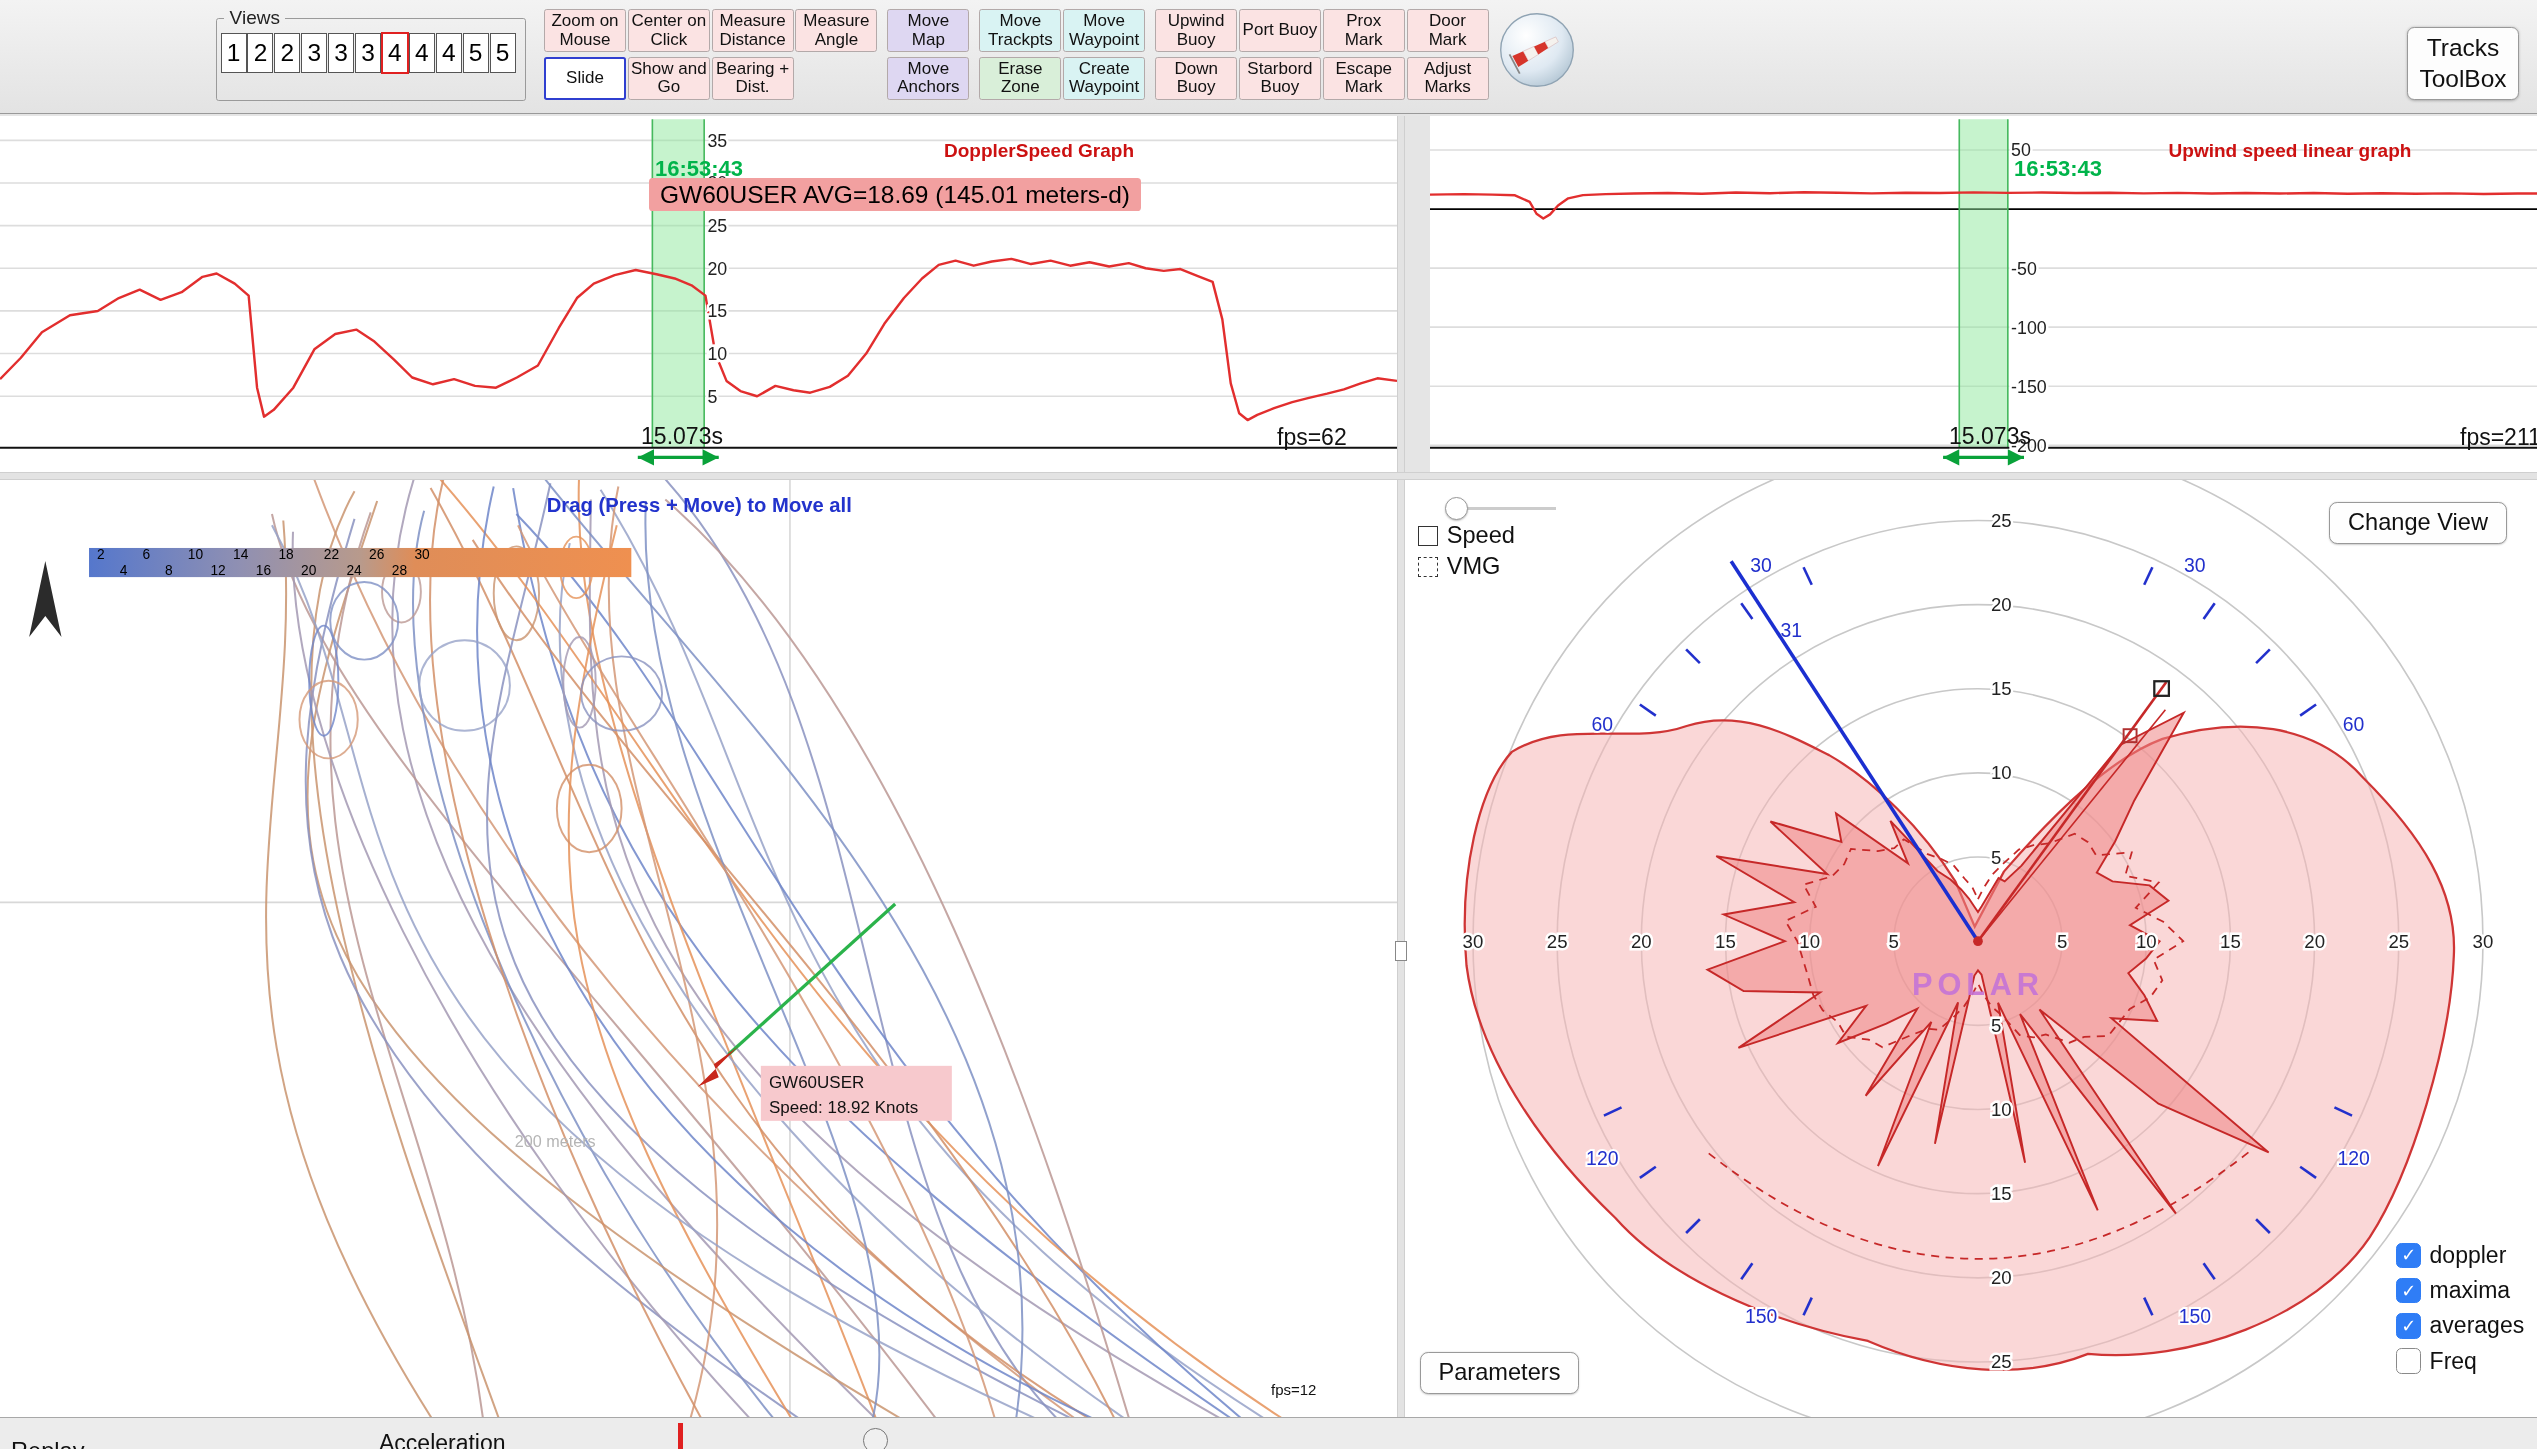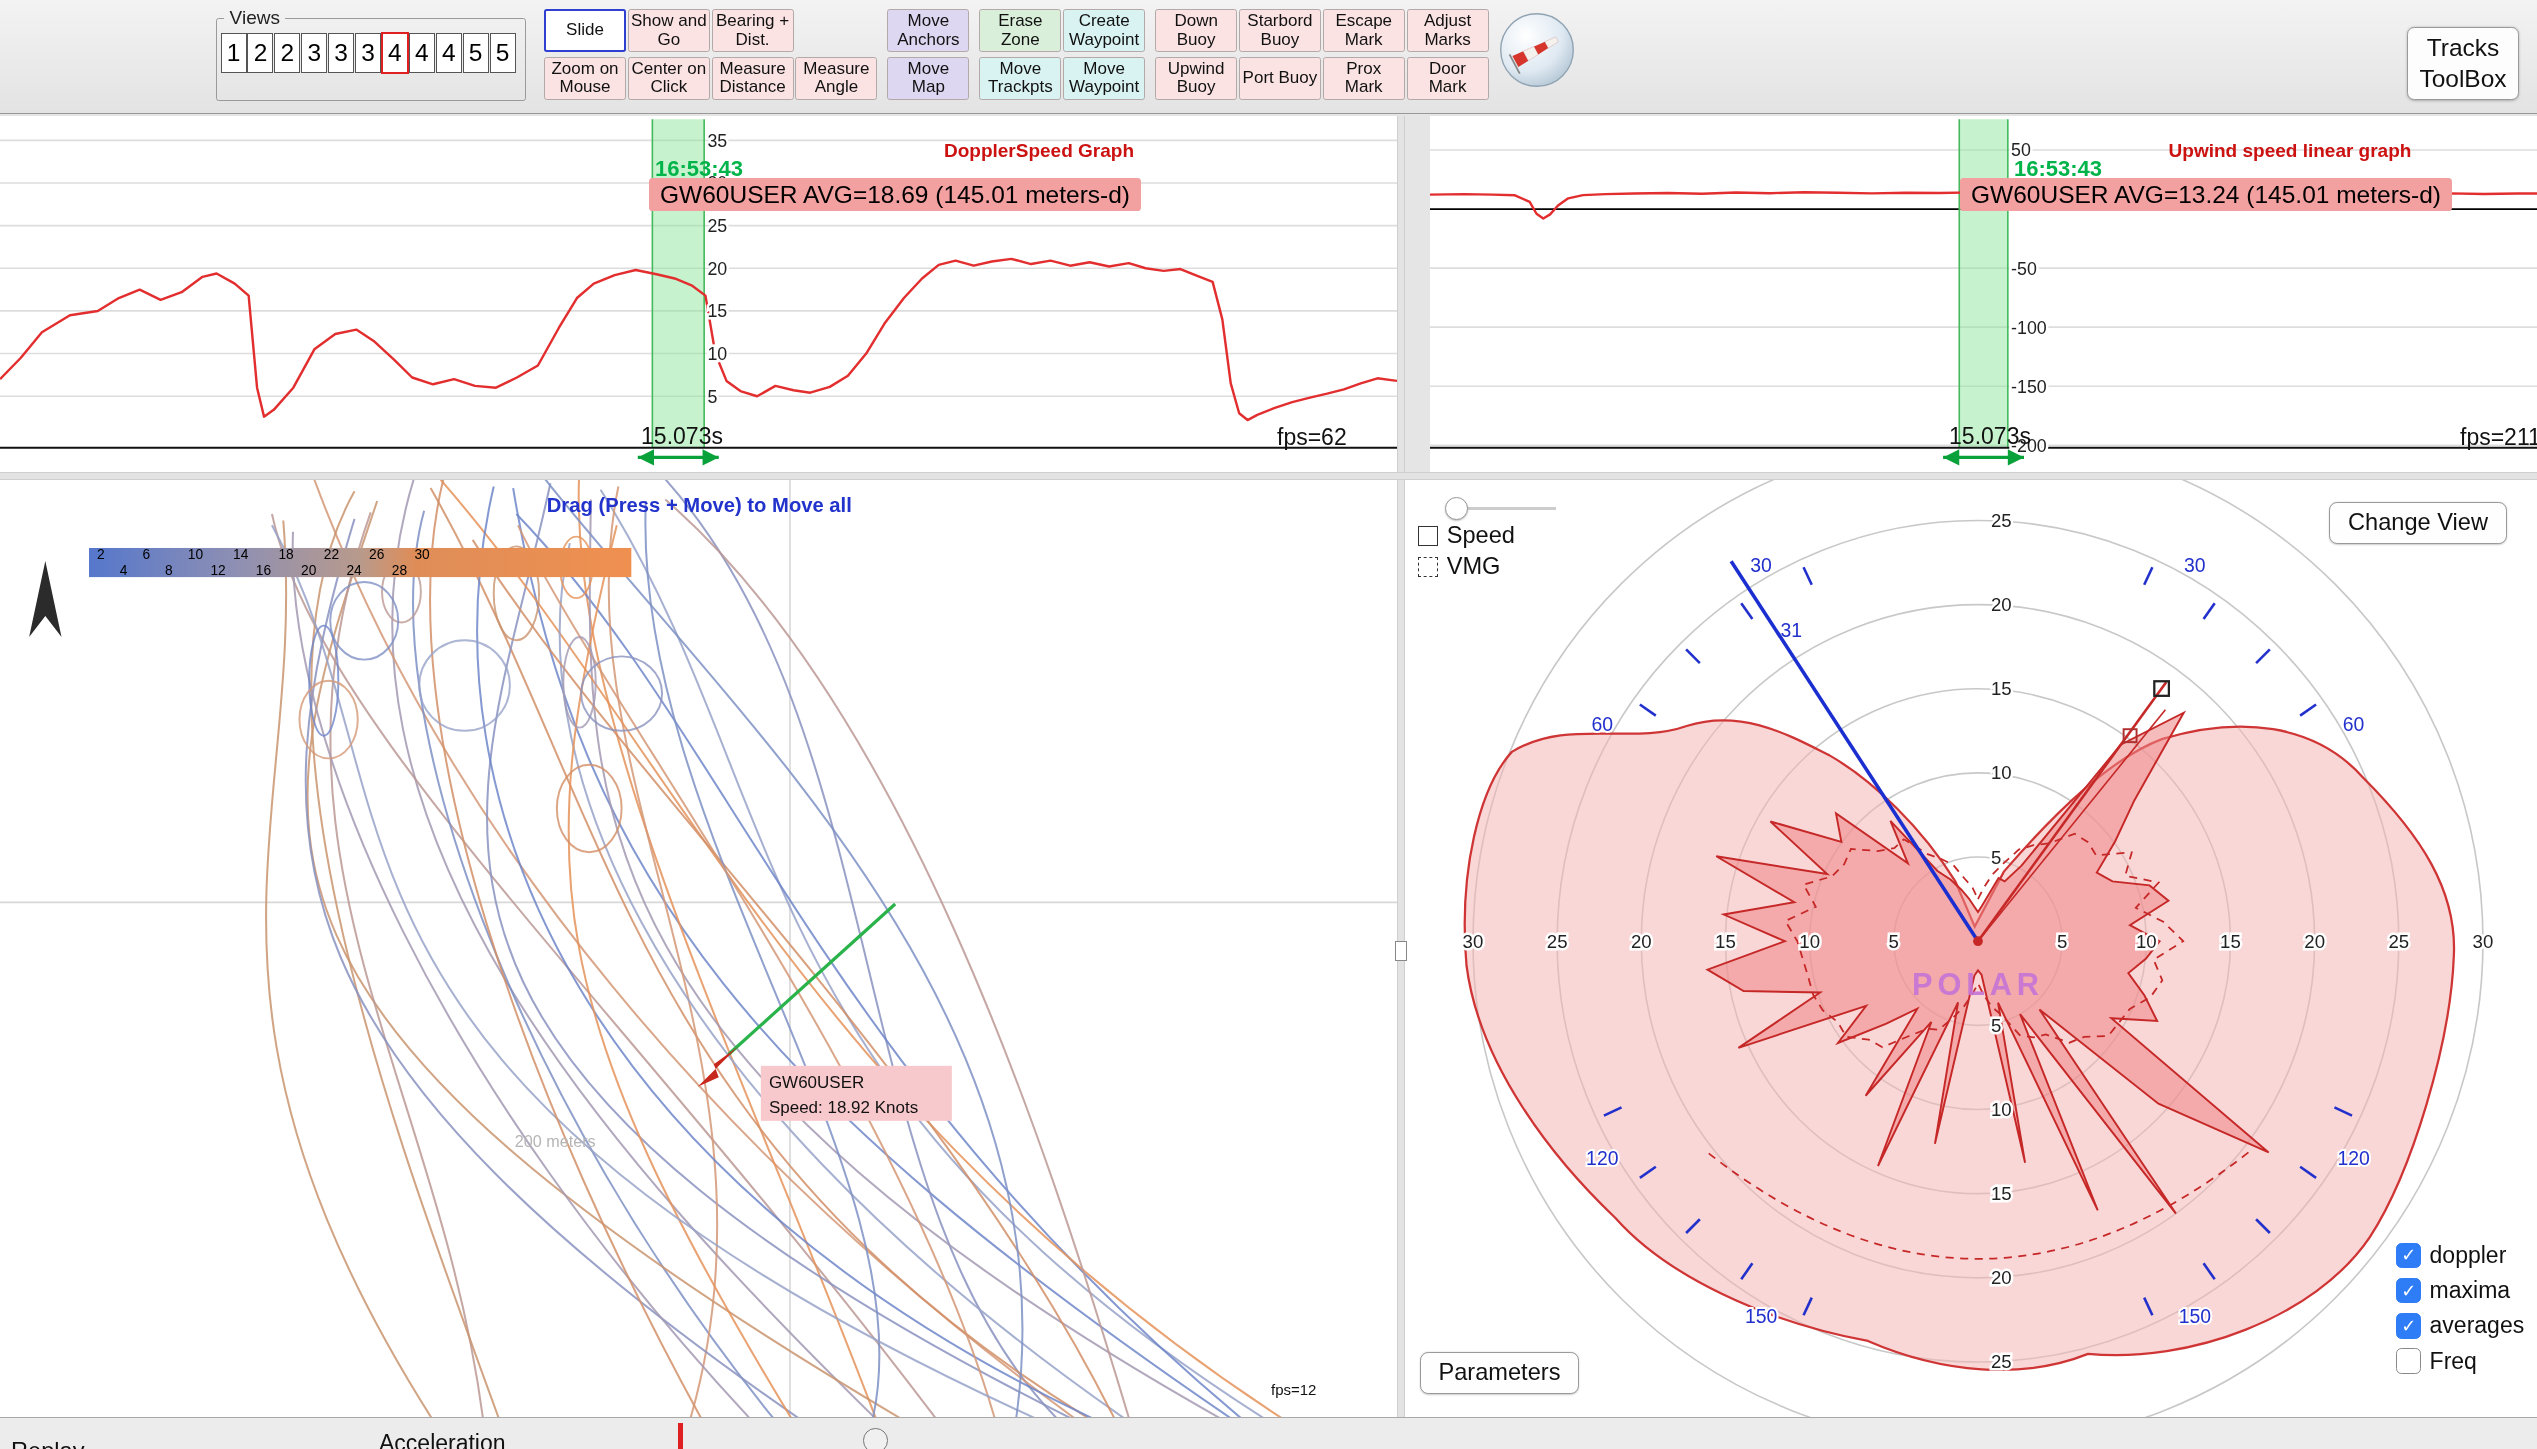--- a/index.html
+++ b/index.html
@@ -84,45 +84,45 @@
           <button class="view-btn">3</button>
           <button class="view-btn selected">4</button>
           <button class="view-btn">4</button>
           <button class="view-btn">4</button>
           <button class="view-btn">5</button>
           <button class="view-btn">5</button>
         </div>
     </fieldset>
 
     <div class="tool-grid">
+      <div class="tool-row" id="tool-row1">
+          <button class="tbtn c-pink">Zoom on Mouse</button>
+          <button class="tbtn c-pink">Center on Click</button>
+          <button class="tbtn c-pink">Measure Distance</button>
+          <button class="tbtn c-pink">Measure Angle</button>
+          <button class="tbtn c-lavender grp-gap">Move Map</button>
+          <button class="tbtn c-cyan grp-gap">Move Trackpts</button>
+          <button class="tbtn c-cyan">Move Waypoint</button>
+          <button class="tbtn c-pink grp-gap">Upwind Buoy</button>
+          <button class="tbtn c-pink">Port Buoy</button>
+          <button class="tbtn c-pink">Prox Mark</button>
+          <button class="tbtn c-pink">Door Mark</button>
+        </div>
       <div class="tool-row" id="tool-row2">
           <button class="tbtn c-slide">Slide</button>
           <button class="tbtn c-pink">Show and Go</button>
           <button class="tbtn c-pink">Bearing + Dist.</button>
           <div class="tbtn-spacer"></div>
           <button class="tbtn c-lavender grp-gap">Move Anchors</button>
           <button class="tbtn c-green grp-gap">Erase Zone</button>
           <button class="tbtn c-cyan">Create Waypoint</button>
           <button class="tbtn c-pink grp-gap">Down Buoy</button>
           <button class="tbtn c-pink">Starbord Buoy</button>
           <button class="tbtn c-pink">Escape Mark</button>
           <button class="tbtn c-pink">Adjust Marks</button>
-        </div>
-      <div class="tool-row" id="tool-row1">
-          <button class="tbtn c-pink">Zoom on Mouse</button>
-          <button class="tbtn c-pink">Center on Click</button>
-          <button class="tbtn c-pink">Measure Distance</button>
-          <button class="tbtn c-pink">Measure Angle</button>
-          <button class="tbtn c-lavender grp-gap">Move Map</button>
-          <button class="tbtn c-cyan grp-gap">Move Trackpts</button>
-          <button class="tbtn c-cyan">Move Waypoint</button>
-          <button class="tbtn c-pink grp-gap">Upwind Buoy</button>
-          <button class="tbtn c-pink">Port Buoy</button>
-          <button class="tbtn c-pink">Prox Mark</button>
-          <button class="tbtn c-pink">Door Mark</button>
         </div>
     </div>
 
     <svg class="windsock" viewBox="0 0 86 86">
       <defs>
         <radialGradient id="wsg" cx="0.35" cy="0.3" r="0.9">
           <stop offset="0" stop-color="#ffffff"></stop>
             <stop offset="0.55" stop-color="#dfe9f2"></stop>
             <stop offset="1" stop-color="#9fb6c6"></stop>
         </radialGradient>
@@ -198,21 +198,20 @@
           <text x="359" y="134.5" font-size="11" fill="#222" stroke="#fff" stroke-width="3" paint-order="stroke">-100</text>
           <text x="359" y="171" font-size="11" fill="#222" stroke="#fff" stroke-width="3" paint-order="stroke">-150</text>
           <text x="359" y="207.5" font-size="11" fill="#222" stroke="#fff" stroke-width="3" paint-order="stroke">-200</text>
           <line x1="317" y1="211" x2="367" y2="211" stroke="#09a23a" stroke-width="2"></line>
           <polygon points="317,211 327,206 327,216" fill="#09a23a"></polygon>
           <polygon points="367,211 357,206 357,216" fill="#09a23a"></polygon>
         </g>
       </svg>
     <div class="chart-title" style="left:860px;top:23.6px">Upwind speed linear graph</div>
     <div class="chart-time" style="left:584px;top:40px">16:53:43</div>
-    <div class="avg-badge" style="left:530px;top:62px">GW60USER AVG=13.24 (145.01 meters-d)</div>
     <div class="cursor-time" style="left:560px;top:307px">15.073s</div>
     <div class="fps-label" style="left:1030px;top:308px">fps=211</div>
   </div>
 
   <div class="divider-h"></div>
 
   <div class="big-panel" id="map-panel">
     <svg viewBox="0 0 863 579" preserveAspectRatio="none">
       <defs>
         <linearGradient id="speedgrad" x1="0" y1="0" x2="1" y2="0">

